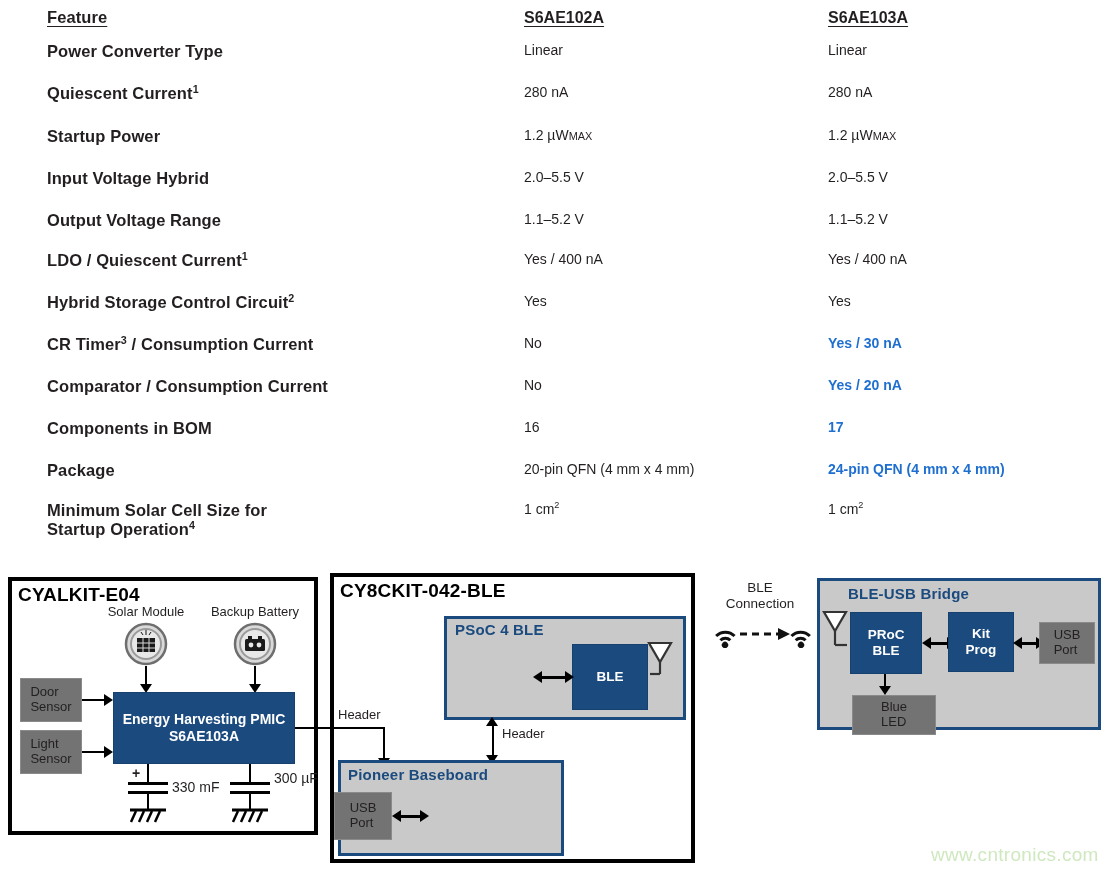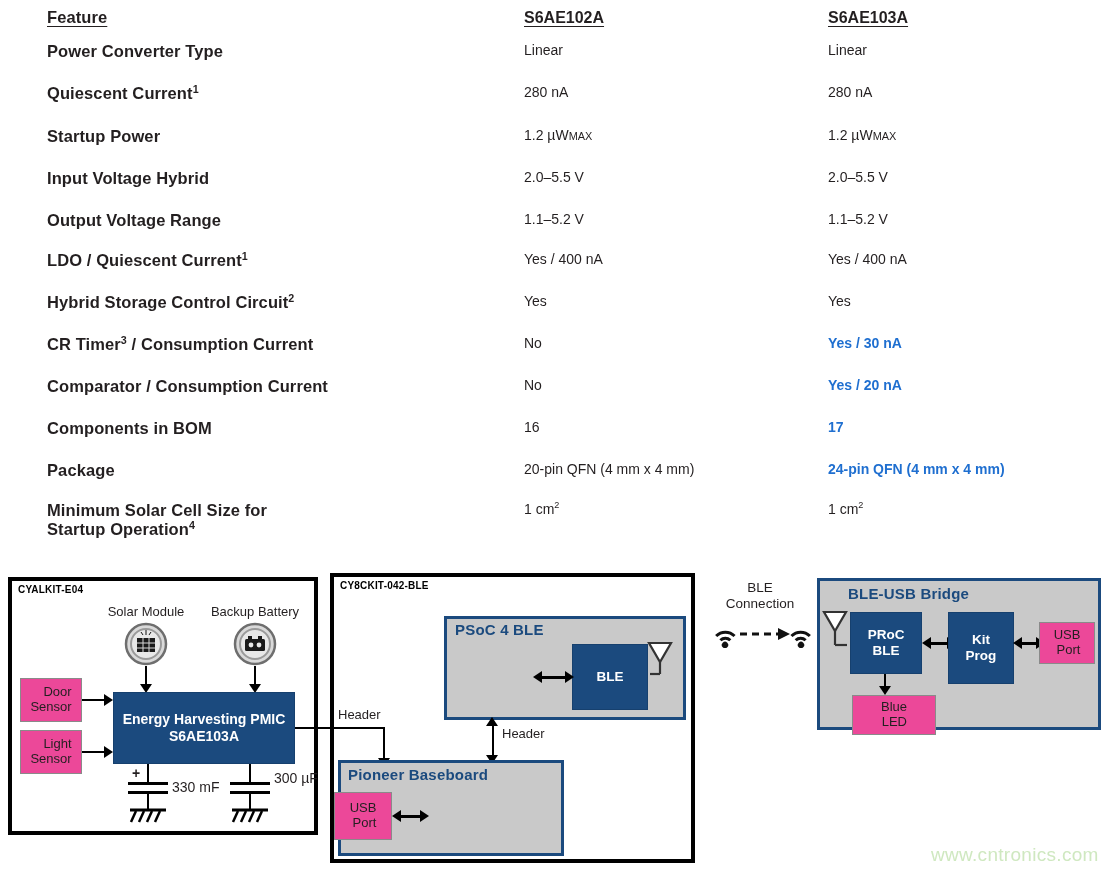--- a/index.html
+++ b/index.html
@@ -17,29 +17,29 @@
       font-size:16.5px;font-weight:bold;text-decoration:underline;
       text-underline-offset:3px;}
   .hdr .cell-a,.hdr .cell-b{font-size:16px;}
   .hl{color:#1f6fd0;font-weight:bold;}
   sup{font-size:.65em;vertical-align:super;line-height:0;}
   .sc{font-size:.78em;vertical-align:baseline;}
 
   
   #diagram{position:absolute;left:0;top:560px;width:1109px;height:313px;}
   .outerbox{position:absolute;border:4px solid #000;background:#fff;box-sizing:border-box;}
-  .outer-title{position:absolute;font-size:10px;font-weight:bold;color:#000;letter-spacing:.2px;}
+  .outer-title{position:absolute;font-size:19px;font-weight:bold;color:#000;letter-spacing:.2px;}
   .graybox{position:absolute;background:#c9c9c9;border:3px solid #1b4a7e;box-sizing:border-box;}
   .gray-title{position:absolute;font-size:15px;font-weight:bold;color:#1b4a7e;letter-spacing:.2px;}
   .blueblk{position:absolute;background:#1b4a7e;border:1px solid #16406e;box-sizing:border-box;
            color:#fff;font-size:13.5px;font-weight:bold;display:flex;align-items:center;
            justify-content:center;text-align:center;line-height:1.2;}
-  .whiteblk{position:absolute;background:#ec4899;border:1.5px solid #8a8a8a;box-sizing:border-box;
+  .whiteblk{position:absolute;background:#737373;border:1.5px solid #8a8a8a;box-sizing:border-box;
             color:#231f20;font-size:13px;display:flex;align-items:center;justify-content:center;
-            text-align:right;line-height:1.15;}
+            text-align:left;line-height:1.15;}
   .lbl{position:absolute;font-size:13px;color:#231f20;line-height:1.15;text-align:center;}
   .wire{position:absolute;background:#000;}
   .wire-h{height:2px;}
   .wire-v{width:2px;}
   .arrow{position:absolute;width:0;height:0;}
   .ar-down{border-left:6px solid transparent;border-right:6px solid transparent;border-top:9px solid #000;}
   .ar-up{border-left:6px solid transparent;border-right:6px solid transparent;border-bottom:9px solid #000;}
   .ar-right{border-top:6px solid transparent;border-bottom:6px solid transparent;border-left:9px solid #000;}
   .ar-left{border-top:6px solid transparent;border-bottom:6px solid transparent;border-right:9px solid #000;}
   .watermark{position:absolute;font-size:19px;color:#cfe8c0;letter-spacing:.3px;}
@@ -271,21 +271,21 @@
     <polygon points="3,3 25,3 14,22" fill="#fff" stroke="#333" stroke-width="2.2"></polygon>
     <line x1="14" y1="22" x2="14" y2="36" stroke="#333" stroke-width="2.2"></line>
     <line x1="14" y1="36" x2="26" y2="36" stroke="#333" stroke-width="2.2"></line>
   </svg>
 
   <div class="blueblk" style="left:850px;top:52px;width:72px;height:62px;white-space:pre-line;">PRoC
 BLE</div>
   <div class="wire wire-h" style="left:929px;top:82px;width:20px;height:3px;"></div>
   <div class="arrow ar-left" style="left:922px;top:77px;"></div>
   <div class="arrow ar-right" style="left:947px;top:77px;"></div>
-  <div class="blueblk" style="left:948px;top:52px;width:66px;height:72px;white-space:pre-line;">Kit
+  <div class="blueblk" style="left:948px;top:52px;width:66px;height:60px;white-space:pre-line;">Kit
 Prog</div>
   <div class="wire wire-h" style="left:1019px;top:82px;width:18px;height:3px;"></div>
   <div class="arrow ar-left" style="left:1013px;top:77px;"></div>
   <div class="arrow ar-right" style="left:1036px;top:77px;"></div>
   <div class="whiteblk" style="left:1039px;top:62px;width:56px;height:42px;white-space:pre-line;">USB
 Port</div>
 
   <div class="wire wire-v" style="left:884px;top:114px;height:14px;"></div>
   <div class="arrow ar-down" style="left:879px;top:126px;"></div>
   <div class="whiteblk" style="left:852px;top:135px;width:84px;height:40px;white-space:pre-line;">Blue

